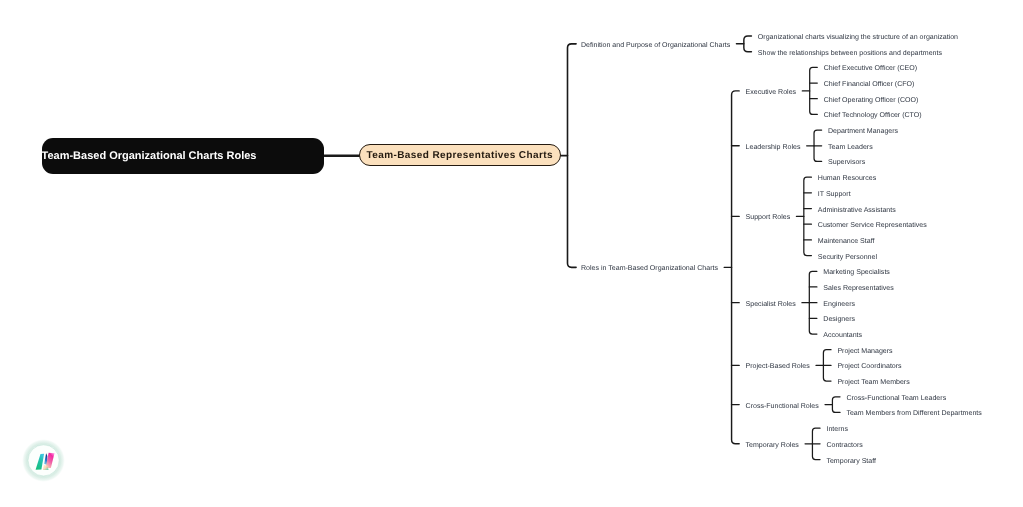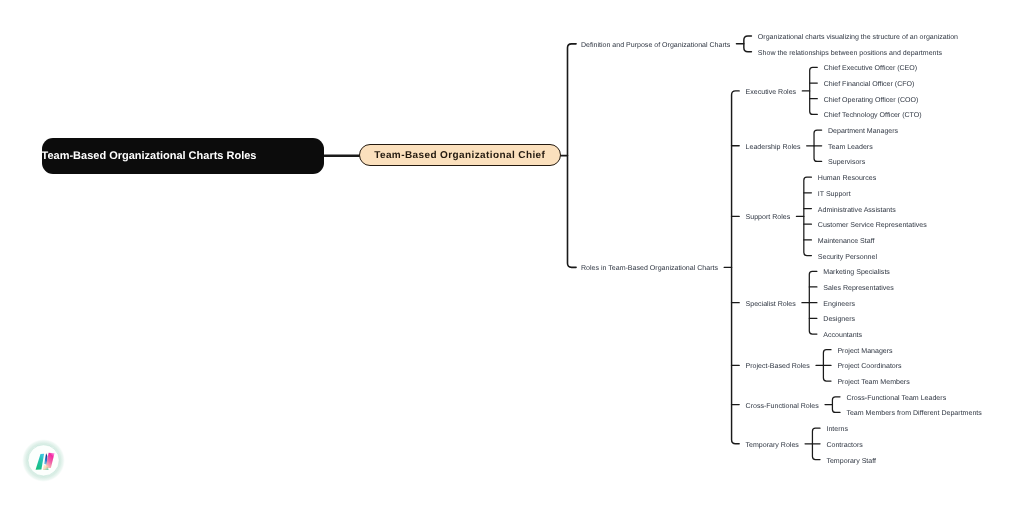--- a/index.html
+++ b/index.html
@@ -66,21 +66,21 @@
       <path d="M 324.5 155.69965 L 359.5 155.69965" fill="none" stroke="#1a1a1a" stroke-width="2.5" stroke-linecap="round" stroke-linejoin="round"></path>
       <path d="M 560.5 155.59965 L 567.5 155.59965" fill="none" stroke="#1a1a1a" stroke-width="1.6" stroke-linecap="round" stroke-linejoin="round"></path>
       <path d="M 576.1 43.842600000000004 L 571.5 43.842600000000004 Q 567.5 43.842600000000004 567.5 47.842600000000004 L 567.5 263.3567 Q 567.5 267.3567 571.5 267.3567 L 576.1 267.3567" fill="none" stroke="#1a1a1a" stroke-width="1.6" stroke-linecap="round" stroke-linejoin="round"></path>
     </svg>
 
   <div id="rootbox" style="background: rgb(12, 12, 12); color: rgb(255, 255, 255); left: 41.5px; top: 137.7px; width: 282.3px; height: 36px;">
     <span class="btxt">Team-Based Organizational Charts Roles</span>
   </div>
 
   <div id="centerpill" style="background: rgb(251, 224, 189); border-color: rgb(36, 26, 16); color: rgb(36, 26, 16); left: 358.8px; top: 144.3px; width: 201.9px; height: 22.2px;">
-    <span class="btxt">Team-Based Organizational Chief</span>
+    <span class="btxt">Team-Based Representatives Charts</span>
   </div>
 
   <div id="nodes">
       <div class="nlabel lvl1" style="left: 581px; top: 43.8426px; color: rgb(47, 54, 66);">Definition and Purpose of Organizational Charts</div>
       <div class="nlabel lvl2" style="left: 757.85px; top: 36px; color: rgb(47, 54, 66);">Organizational charts visualizing the structure of an organization</div>
       <div class="nlabel lvl2" style="left: 757.85px; top: 51.6852px; color: rgb(47, 54, 66);">Show the relationships between positions and departments</div>
       <div class="nlabel lvl1" style="left: 581px; top: 267.357px; color: rgb(47, 54, 66);">Roles in Team-Based Organizational Charts</div>
       <div class="nlabel lvl2" style="left: 745.569px; top: 90.8982px; color: rgb(47, 54, 66);">Executive Roles</div>
       <div class="nlabel lvl3" style="left: 823.7px; top: 67.3704px; color: rgb(47, 54, 66);">Chief Executive Officer (CEO)</div>
       <div class="nlabel lvl3" style="left: 823.7px; top: 83.0556px; color: rgb(47, 54, 66);">Chief Financial Officer (CFO)</div>

